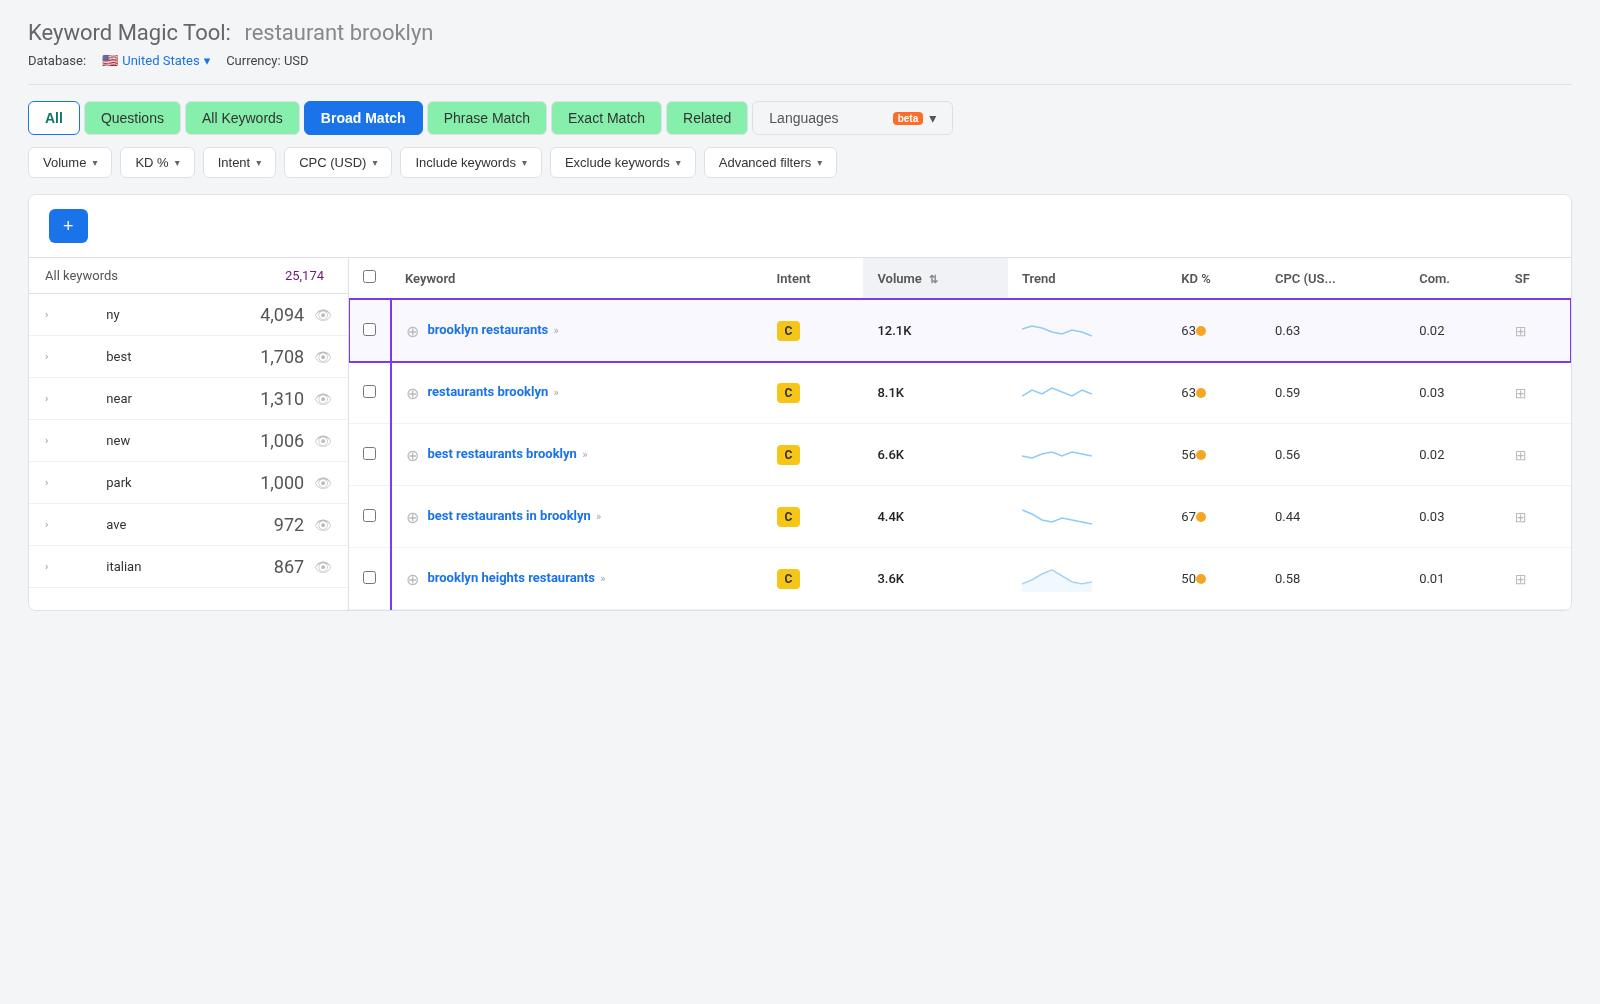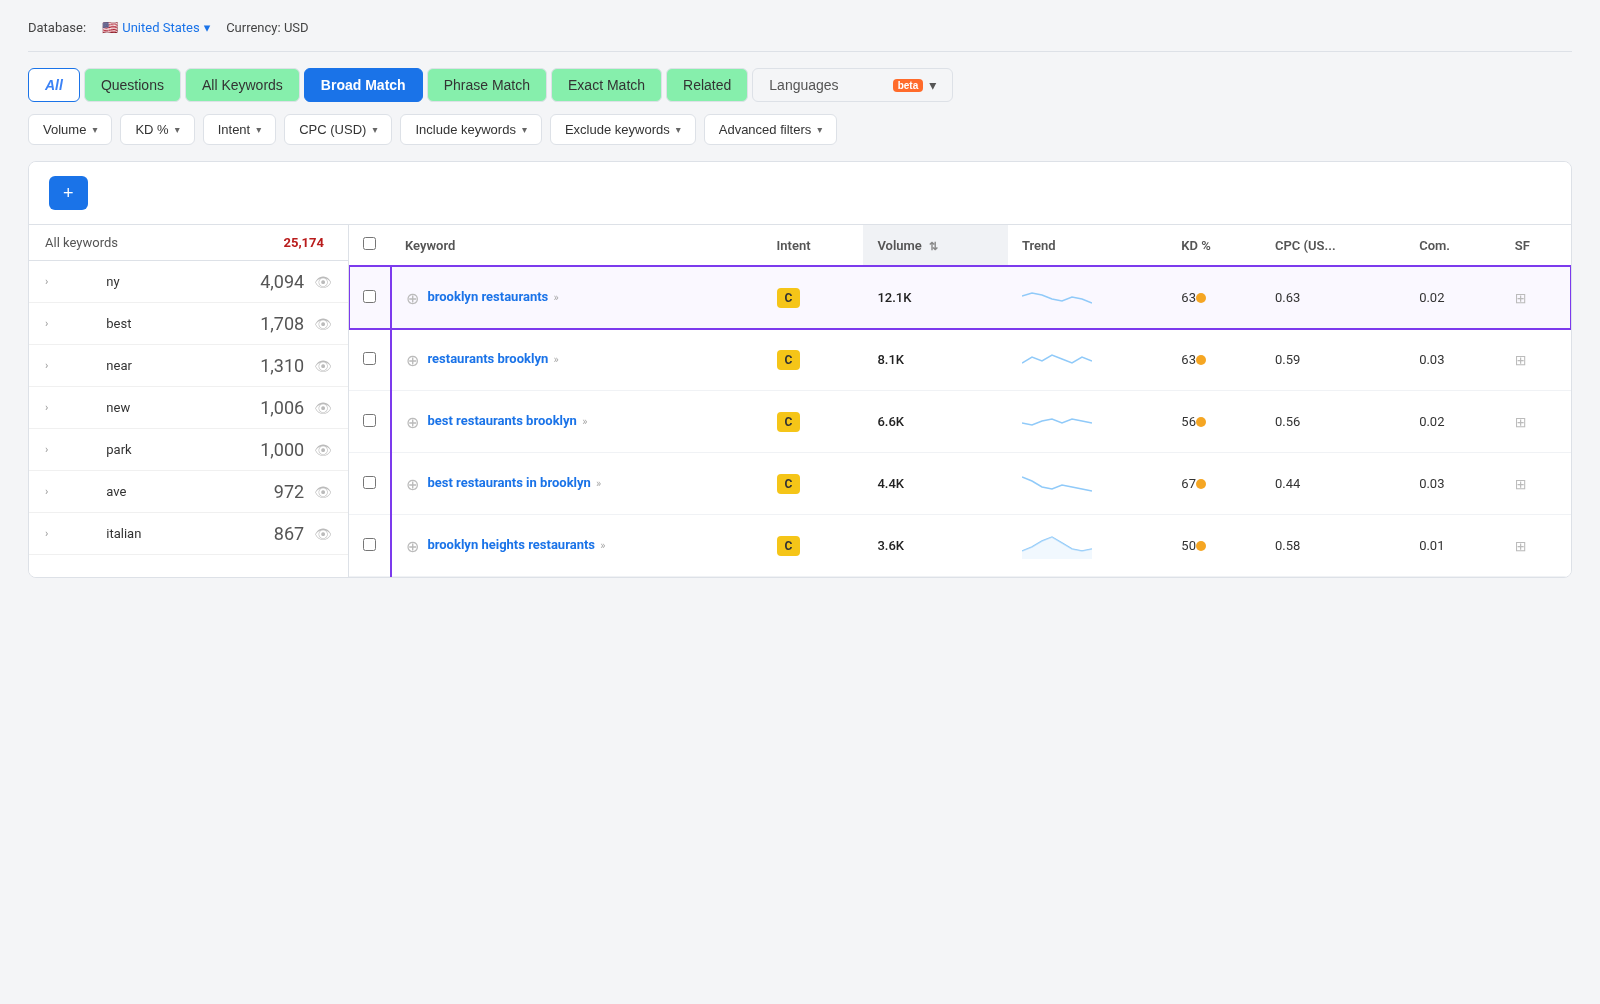--- a/index.html
+++ b/index.html
@@ -55,23 +55,22 @@
       border: 1.5px solid #dde1e7;
       background: #86efac;
       cursor: pointer;
       font-size: 14px;
       color: #333;
       white-space: nowrap;
     }
     .tab-btn.active {
       background: #fff;
       border-color: #1a73e8;
-      color: #3b82f6;
+      color: #0f766e;
       font-weight: 600;
-      font-style: italic;
     }
     .tab-btn.selected {
       background: #1a73e8;
       border-color: #1a73e8;
       color: #fff;
       font-weight: 600;
     }
     .tab-btn.languages {
       display: flex;
       align-items: center;
@@ -209,22 +208,22 @@
       border-bottom: 1px solid #dde1e7;
       background: #fff;
     }
     .all-kw-label {
       flex: 1;
       font-size: 13px;
       color: #555;
     }
     .all-kw-count {
       font-size: 13px;
-      color: #b91c1c;
-      font-weight: 700;
+      color: #701a75;
+      font-weight: 400;
       margin-right: 8px;
     }
     
     .right-panel {
       flex: 1;
       background: #fff;
       display: flex;
       flex-direction: column;
     }
     .table-wrapper {
@@ -353,20 +352,24 @@
     .table-row-selected {
       background: #faf8ff;
     }
   </style>
 </head>
 <body>
 
 <div class="full-layout">
   <div class="top-section">
     <div class="header">
+      <div class="header-title">
+        <span>Keyword Magic Tool:</span>
+        <span style="color:#888; font-weight:400; margin-left:8px;">restaurant brooklyn</span>
+      </div>
       <div class="header-meta">
         <span>Database:</span>
         <a class="db-link" href="#">
           <span>🇺🇸</span>
           <span>United States</span>
           <span>▾</span>
         </a>
         <span>Currency: USD</span>
       </div>
     </div>

